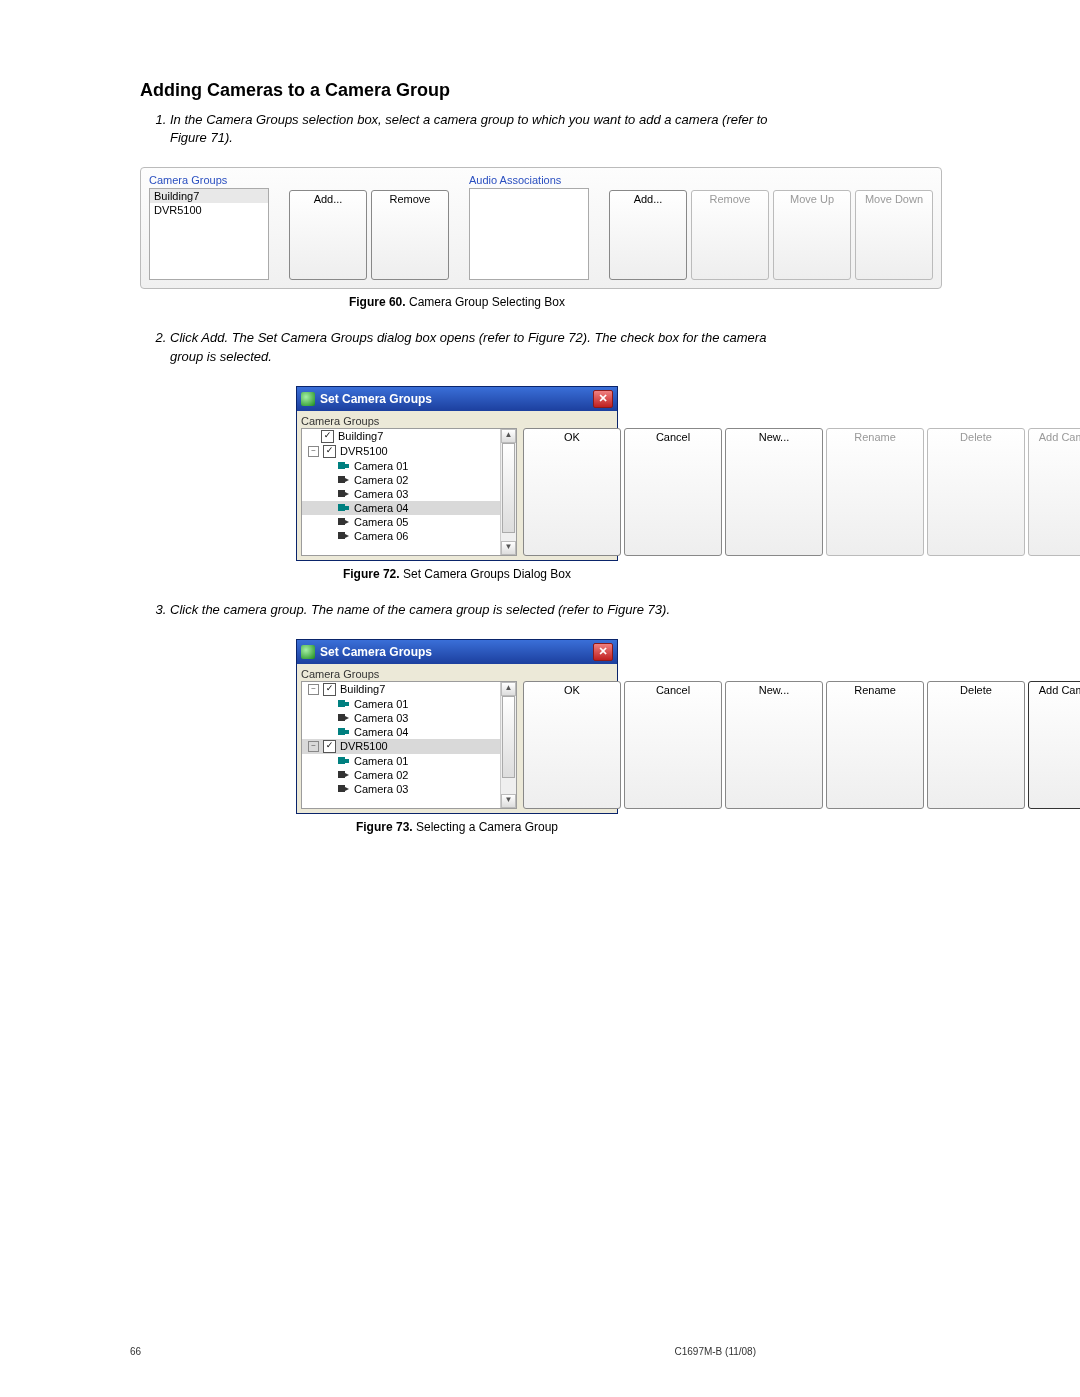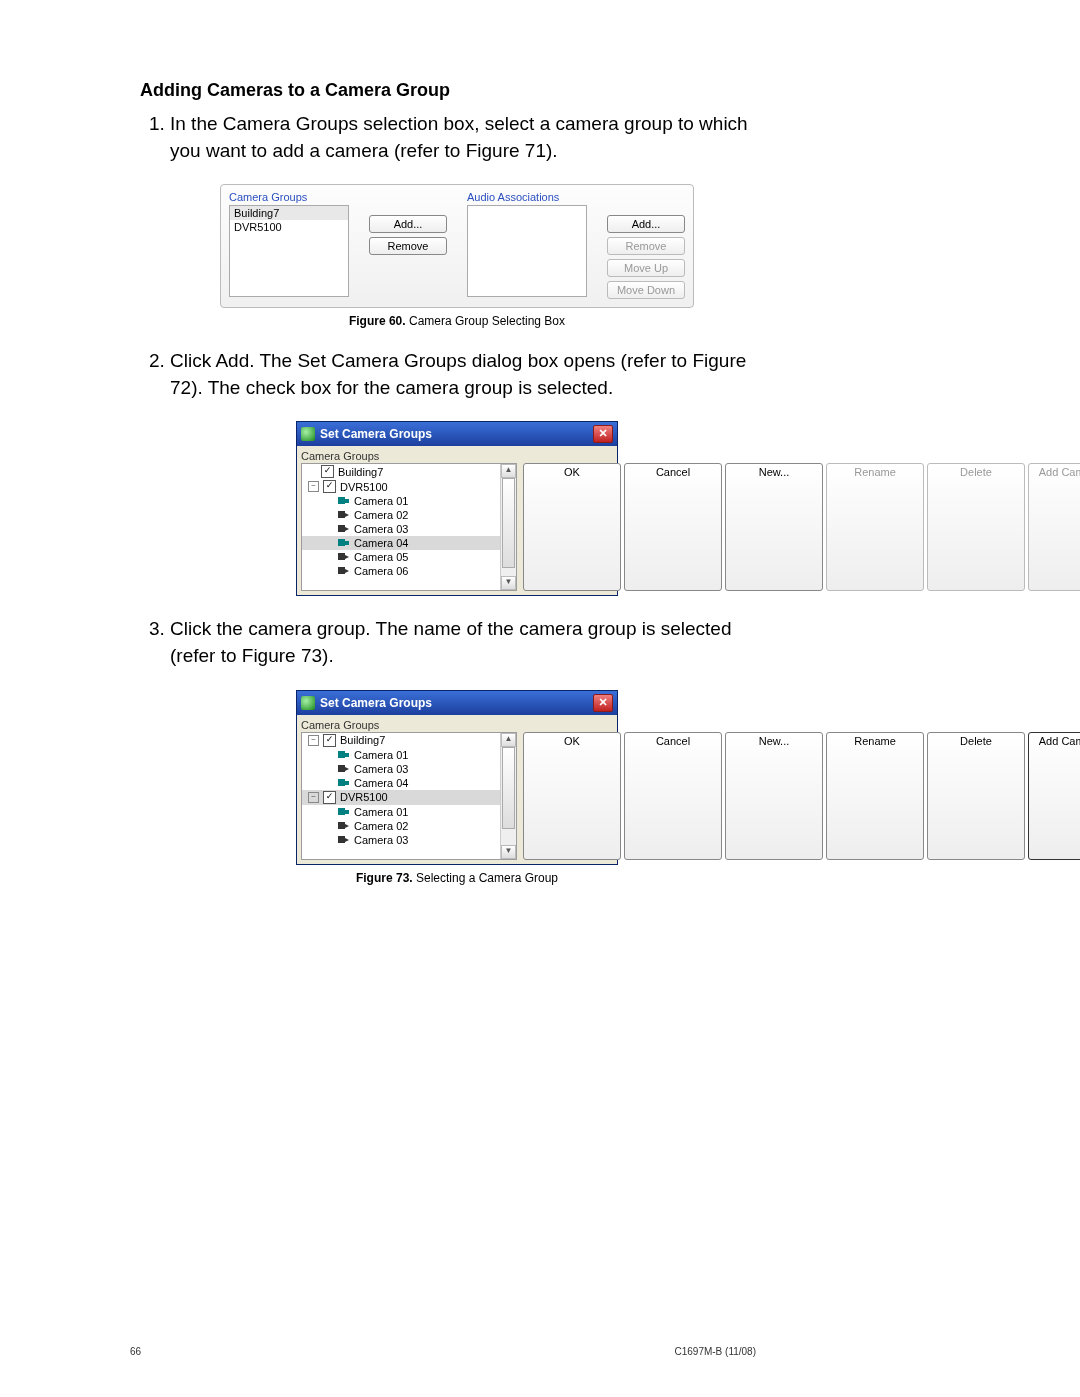--- a/index.html
+++ b/index.html
@@ -18,21 +18,22 @@
     box-sizing: border-box;
   }
   h2.section-title {
     font-size: 18px;
     font-weight: bold;
     margin: 0 0 10px 0;
   }
   ol.steps {
     margin: 0 0 20px 0;
     padding-left: 30px;
-    font-size: 19px;
+    font-size: 13px;
+    font-style: italic;
   }
   ol.steps li {
     margin-bottom: 6px;
     line-height: 1.4;
   }
   .figure-block {
     text-align: center;
     margin: 10px 0 20px 0;
   }
   .figure-caption {
@@ -67,23 +68,23 @@
     box-sizing: border-box;
   }
   .panel71-listbox .item {
     padding: 1px 4px;
   }
   .panel71-listbox .item.selected {
     background: #e8e8e8;
   }
   .panel71-btns {
     display: flex;
-    flex-direction: column;
+    flex-direction: row;
     gap: 4px;
-    margin-top: 24px;
+    margin-top: 16px;
   }
   .xp-btn {
     font-size: 11px;
     padding: 2px 8px;
     border: 1px solid #888;
     border-radius: 3px;
     background: linear-gradient(#fff, #eee);
     min-width: 60px;
     text-align: center;
     cursor: default;
@@ -351,20 +352,23 @@
         <div class="dlg-btns">
           <div class="xp-btn">OK</div>
           <div class="xp-btn">Cancel</div>
           <div class="xp-btn">New...</div>
           <div class="xp-btn disabled">Rename</div>
           <div class="xp-btn disabled">Delete</div>
           <div class="xp-btn disabled">Add Cameras...</div>
         </div>
       </div>
     </div>
+    <div class="figure-caption">
+      <b>Figure 72.</b><span>  Set Camera Groups Dialog Box</span>
+    </div>
   </div>
 
   <ol class="steps" start="3">
     <li>Click the camera group. The name of the camera group is selected (refer to Figure 73).</li>
   </ol>
 
   <div class="figure-block">
     <div class="dialog">
       <div class="dialog-title">
         <span class="left">

